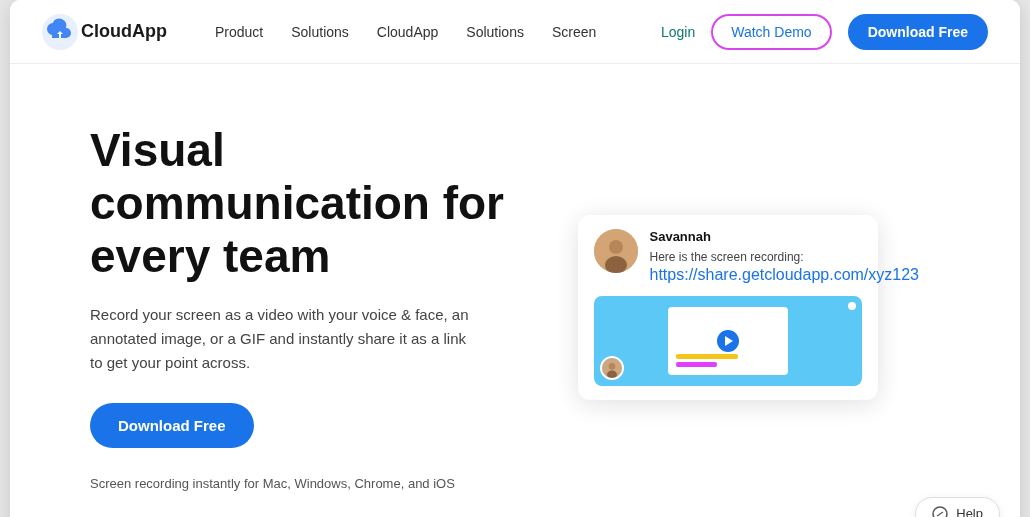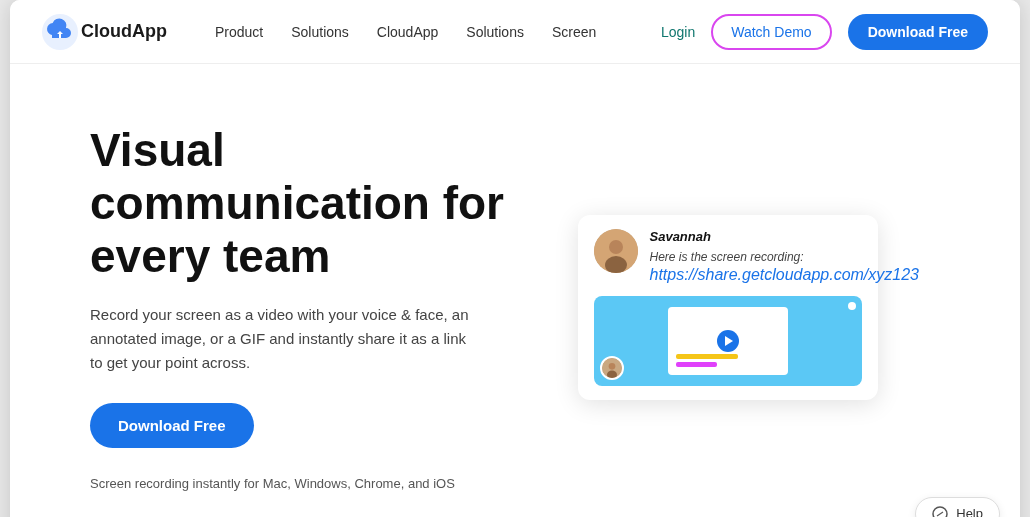--- a/index.html
+++ b/index.html
@@ -129,21 +129,20 @@
       color: #555;
       margin-top: 8px;
     }
     
     .hero-right {
       flex: 1;
       display: flex;
       justify-content: center;
       align-items: flex-end;
       position: relative;
-      font-style: italic;
     }
     .chat-card {
       background: #fff;
       border-radius: 12px;
       box-shadow: 0 4px 24px rgba(0,0,0,0.12);
       padding: 14px 16px;
       width: 300px;
       position: relative;
     }
     .chat-header {

